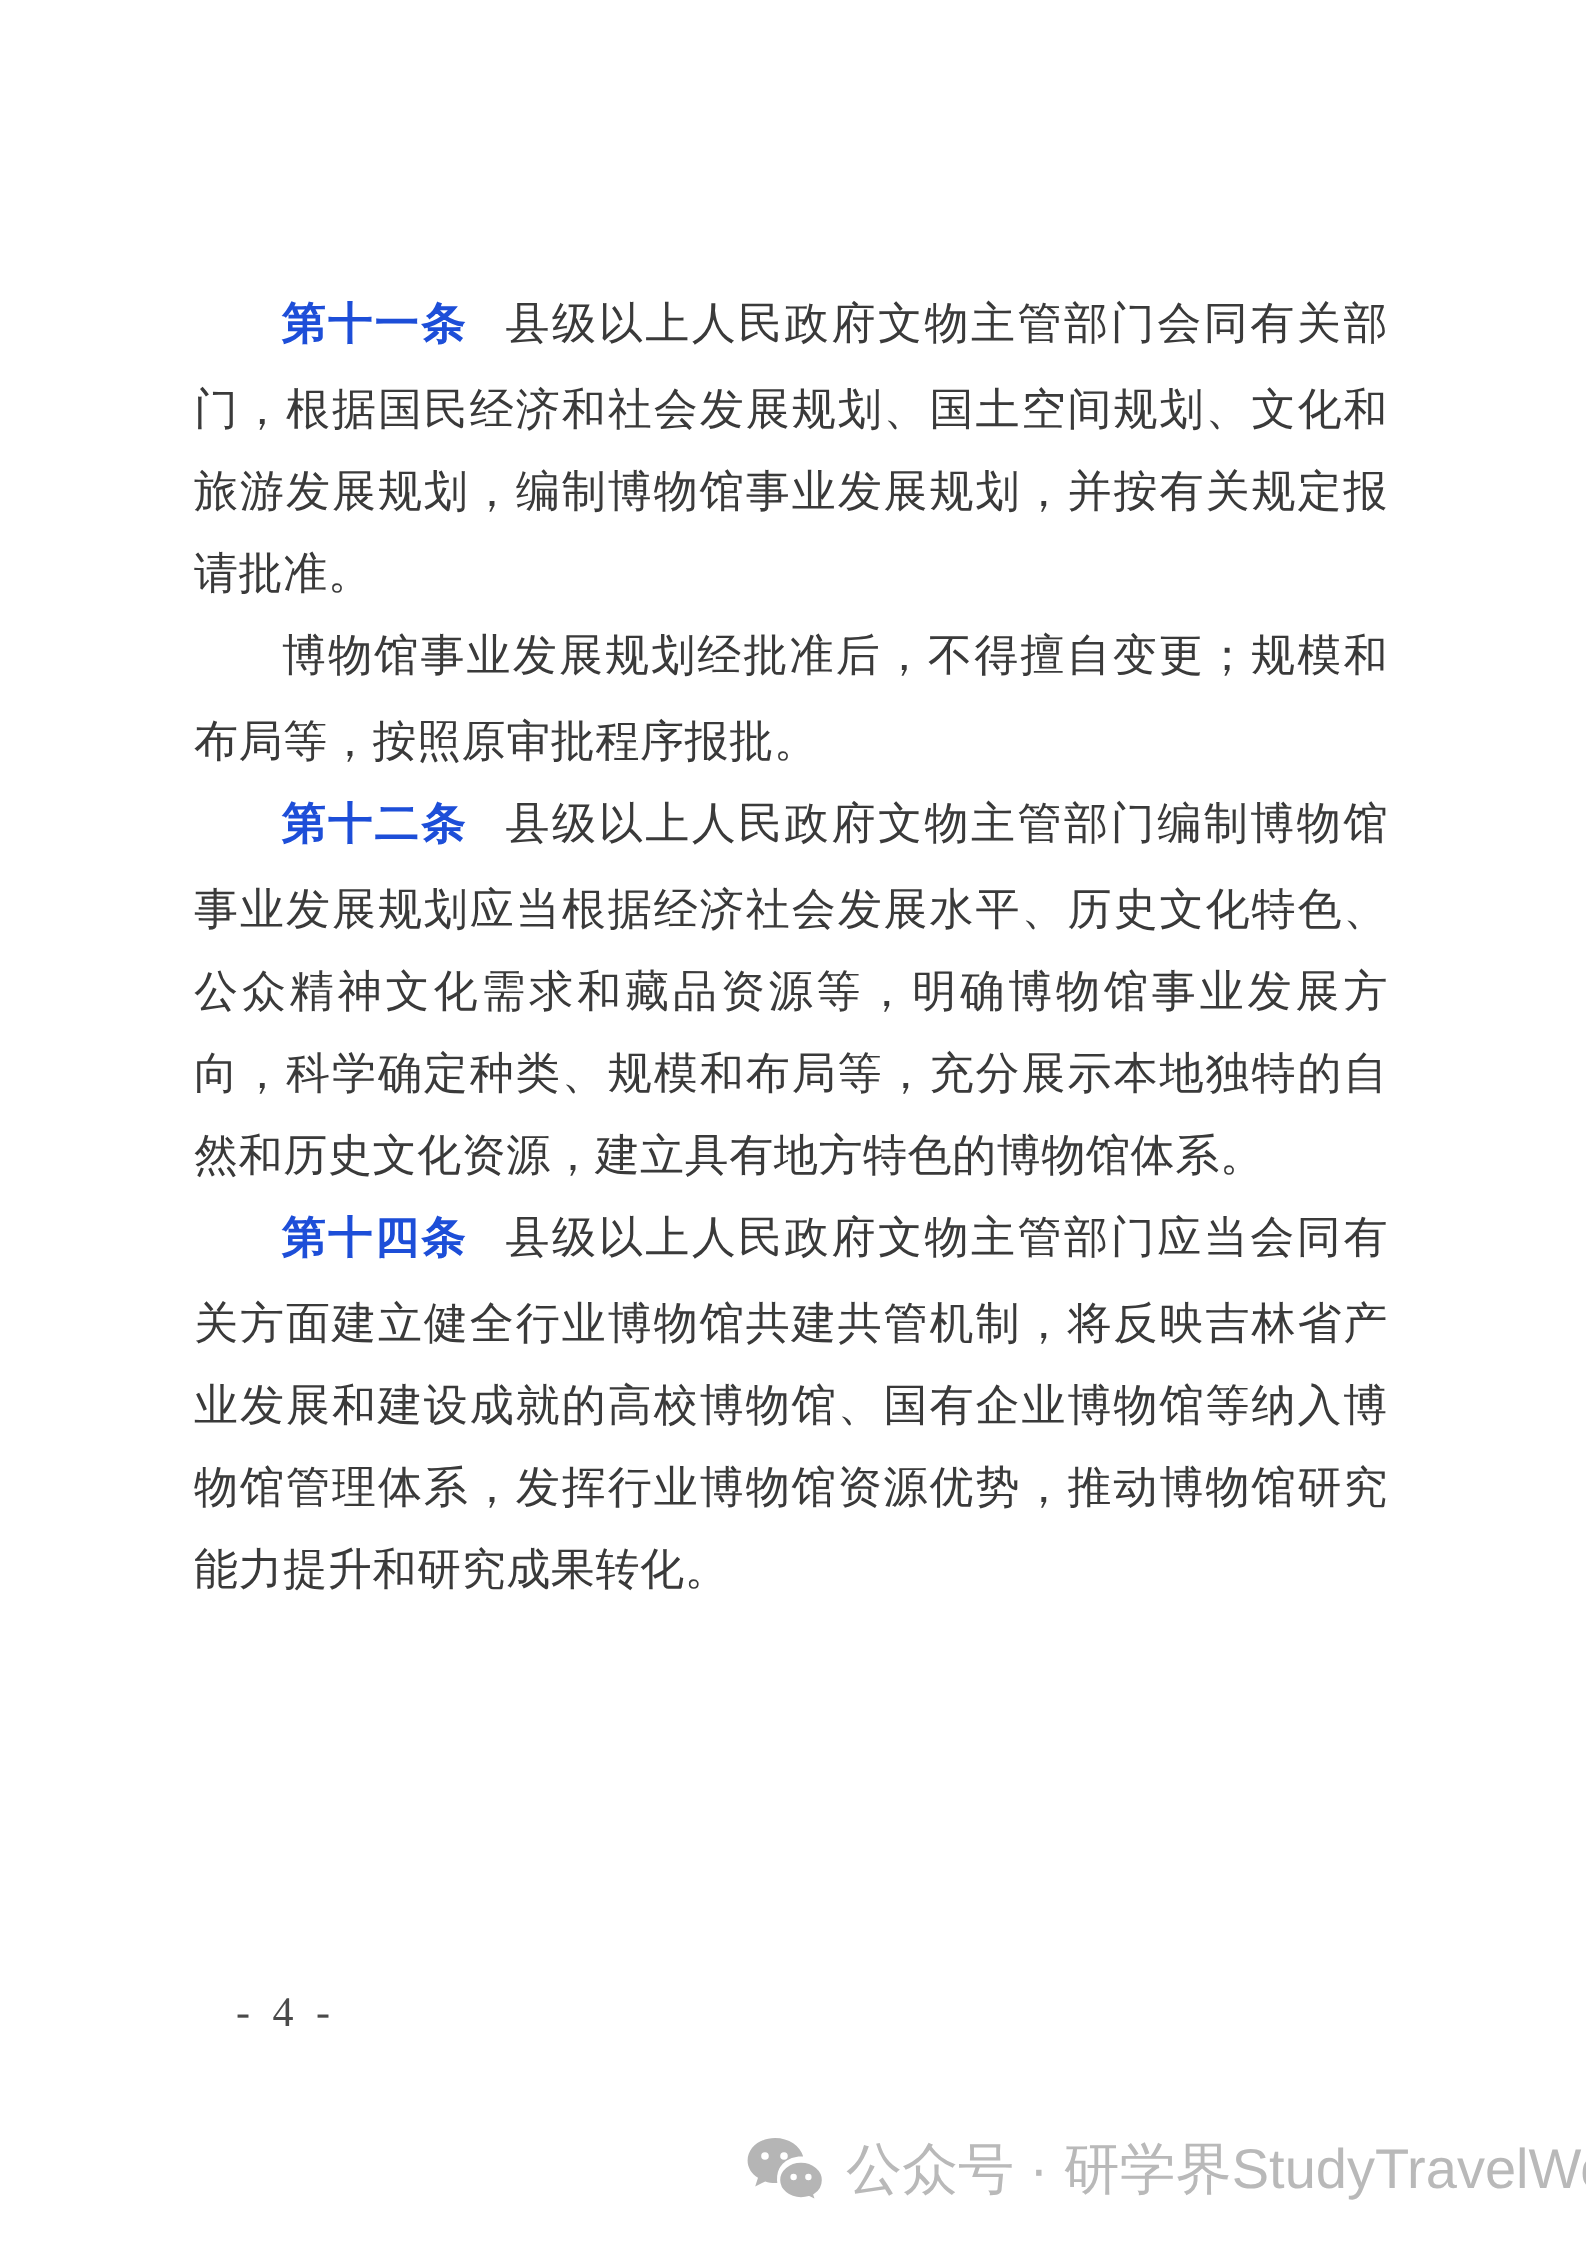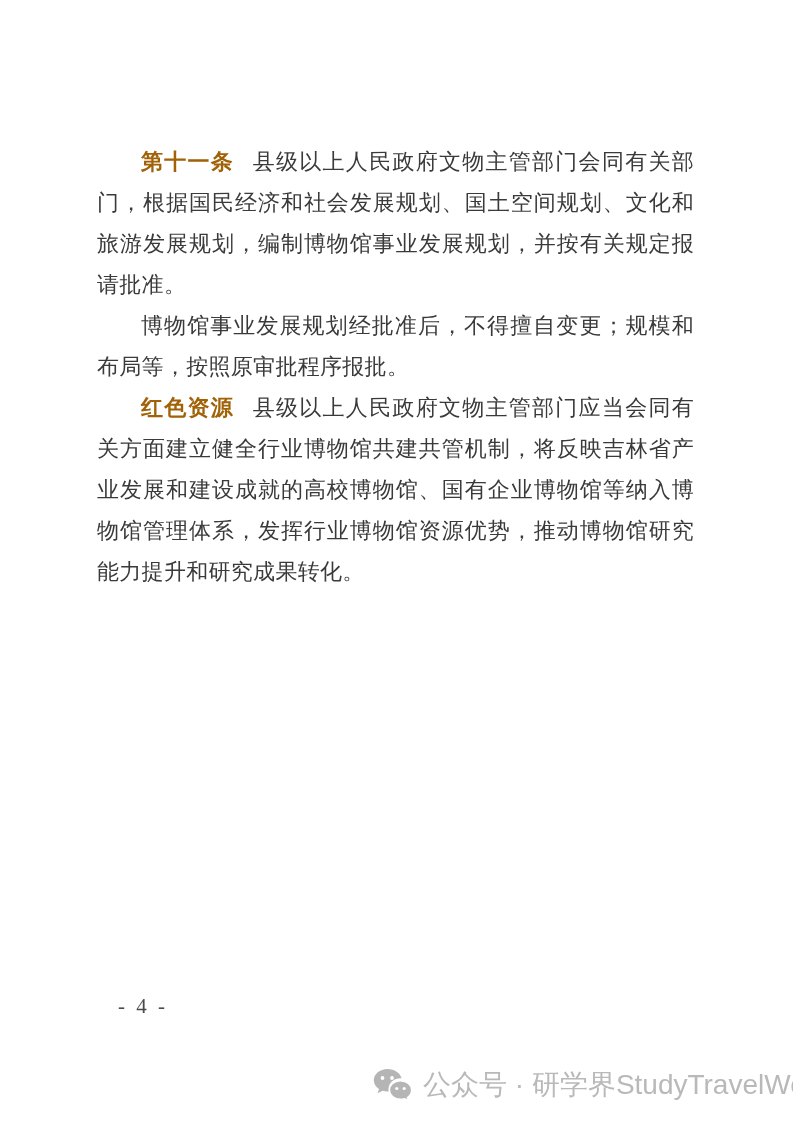--- a/index.html
+++ b/index.html
@@ -25,22 +25,22 @@
     margin: 0;
     font-size: 22px;
     line-height: 41px;
     color: #3a3a3a;
     text-align: justify;
     text-indent: 2em;
     letter-spacing: 0.3px;
   }
   .article-label {
     font-weight: bold;
-    color: #a16207;
-    font-family: Liberation Sans, sans-serif;
+    color: #1d4ed8;
+    font-family: Liberation Mono, monospace;
     margin-top: 25px;
   }
   .article-label:not(:empty) {
     margin-right: 0.85em;
   }
   .page-number {
     position: absolute;
     left: 118px;
     top: 994px;
     font-size: 21px;
@@ -73,24 +73,27 @@
   <div class="content">
 
     <p class="para">
       <span class="article-label">第十一条</span><span>县级以上人民政府文物主管部门会同有关部门，根据国民经济和社会发展规划、国土空间规划、文化和旅游发展规划，编制博物馆事业发展规划，并按有关规定报请批准。</span>
     </p>
 
     <p class="para">
       <span class="article-label"></span><span>博物馆事业发展规划经批准后，不得擅自变更；规模和布局等，按照原审批程序报批。</span>
     </p>
 
+    <p class="para">
+      <span class="article-label">第十二条</span><span>县级以上人民政府文物主管部门编制博物馆事业发展规划应当根据经济社会发展水平、历史文化特色、公众精神文化需求和藏品资源等，明确博物馆事业发展方向，科学确定种类、规模和布局等，充分展示本地独特的自然和历史文化资源，建立具有地方特色的博物馆体系。</span>
+    </p>
 
 
     <p class="para">
-      <span class="article-label">红色资源</span><span>县级以上人民政府文物主管部门应当会同有关方面建立健全行业博物馆共建共管机制，将反映吉林省产业发展和建设成就的高校博物馆、国有企业博物馆等纳入博物馆管理体系，发挥行业博物馆资源优势，推动博物馆研究能力提升和研究成果转化。</span>
+      <span class="article-label">第十四条</span><span>县级以上人民政府文物主管部门应当会同有关方面建立健全行业博物馆共建共管机制，将反映吉林省产业发展和建设成就的高校博物馆、国有企业博物馆等纳入博物馆管理体系，发挥行业博物馆资源优势，推动博物馆研究能力提升和研究成果转化。</span>
     </p>
 
   </div>
 
   <div class="page-number">- 4 -</div>
 
   <div class="watermark">
     <span class="wicon">
       <svg width="42" height="38" viewBox="0 0 42 38" xmlns="http://www.w3.org/2000/svg">
         <path fill="#b5b5b5" d="M15.5 3C7.9 3 1.8 8 1.8 14.2c0 3.6 2 6.7 5.2 8.7l-1.4 4.3 5-2.5c1.6.5 3.2.8 5 .8.6 0 1.1 0 1.7-.1-.4-1-.6-2-.6-3.1 0-5.6 5.3-10.1 11.8-10.1.4 0 .7 0 1.1.1C28.2 7 22.4 3 15.5 3z"></path>

